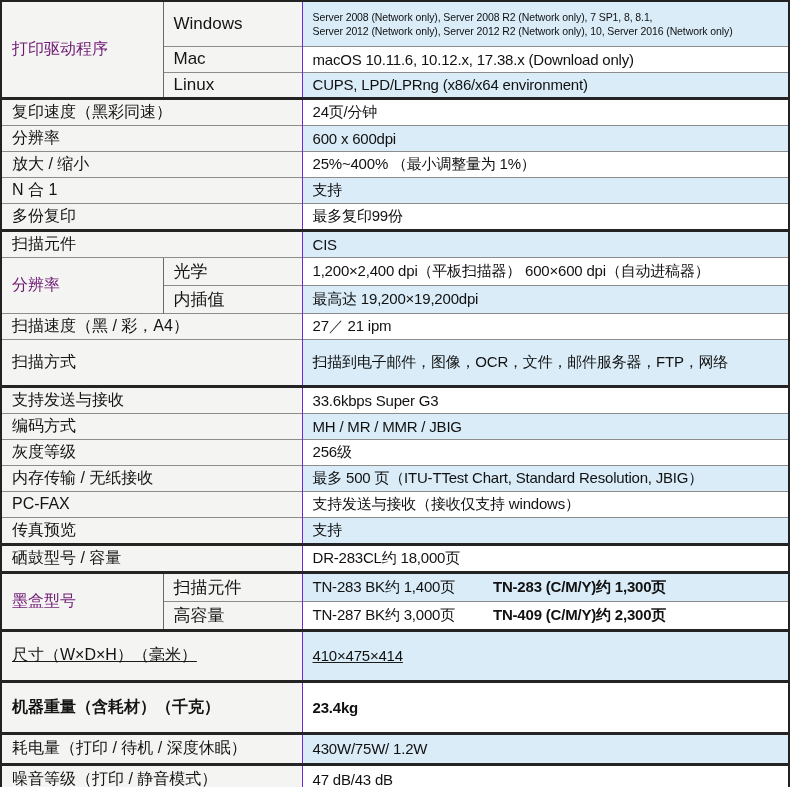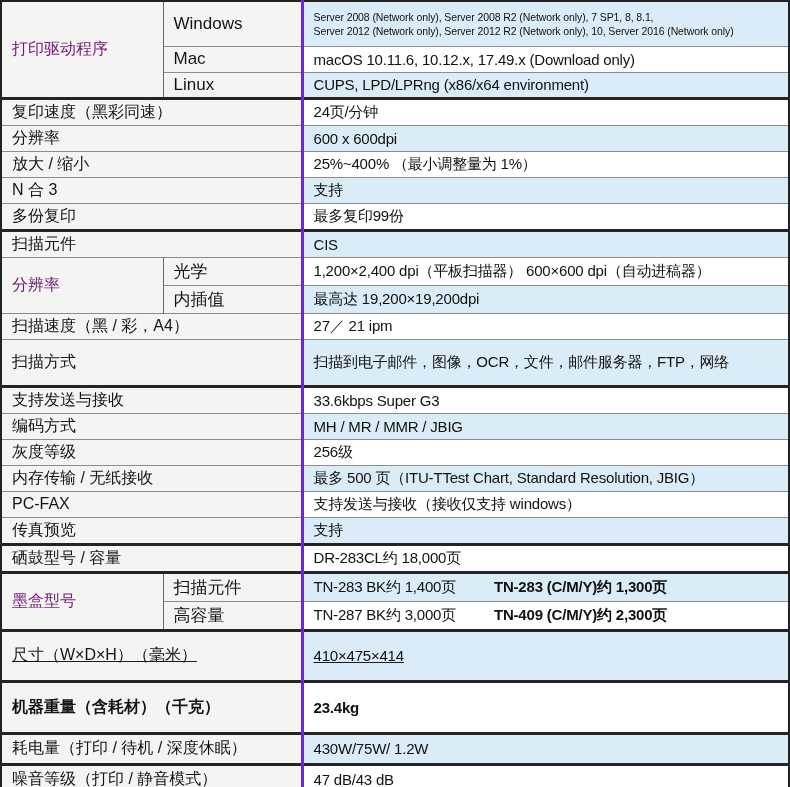--- a/index.html
+++ b/index.html
@@ -32,21 +32,21 @@
   tr { height: 26px; }
 
   
   tr.sec td { border-top: 3px solid #242424; }
 
   
   td.lab, td.sub {
     background: #f4f4f2;
     font-size: 16px;
     color: #141414;
-    border-right: 3px solid #6d28d9;
+    border-right: 1px solid #6d28d9;
   }
   td.sub {
     border-left: 1px solid #6a6a6a;
     font-size: 17px;
   }
   td.lab2 { 
     background: #f4f4f2;
     font-size: 16px;
     color: #701a75;
   }
@@ -92,41 +92,41 @@
         <tr class="h-win">
     <td class="lab2" rowspan="3">打印驱动程序</td>
     <td class="sub">Windows</td>
     <td class="val blue win">
       <div>Server 2008 (Network only), Server 2008 R2 (Network only), 7 SP1, 8, 8.1,</div>
       <div>Server 2012 (Network only), Server 2012 R2 (Network only), 10, Server 2016 (Network only)</div>
     </td>
   </tr>
   <tr>
     <td class="sub">Mac</td>
-    <td class="val">macOS 10.11.6, 10.12.x, 17.49.x (Download only)</td>
+    <td class="val">macOS 10.11.6, 10.12.x, 17.38.x (Download only)</td>
   </tr>
   <tr>
     <td class="sub">Linux</td>
     <td class="val blue">CUPS, LPD/LPRng (x86/x64 environment)</td>
   </tr>
 
   <tr class="sec">
     <td class="lab" colspan="2">复印速度（黑彩同速）</td>
     <td class="val">24页/分钟</td>
   </tr>
   <tr>
     <td class="lab" colspan="2">分辨率</td>
     <td class="val blue">600 x 600dpi</td>
   </tr>
   <tr>
     <td class="lab" colspan="2">放大 / 缩小</td>
     <td class="val">25%~400% （最小调整量为 1%）</td>
   </tr>
   <tr>
-    <td class="lab" colspan="2">N 合 3</td>
+    <td class="lab" colspan="2">N 合 1</td>
     <td class="val blue">支持</td>
   </tr>
   <tr>
     <td class="lab" colspan="2">多份复印</td>
     <td class="val">最多复印99份</td>
   </tr>
 
   <tr class="sec">
     <td class="lab" colspan="2">扫描元件</td>
     <td class="val blue">CIS</td>

